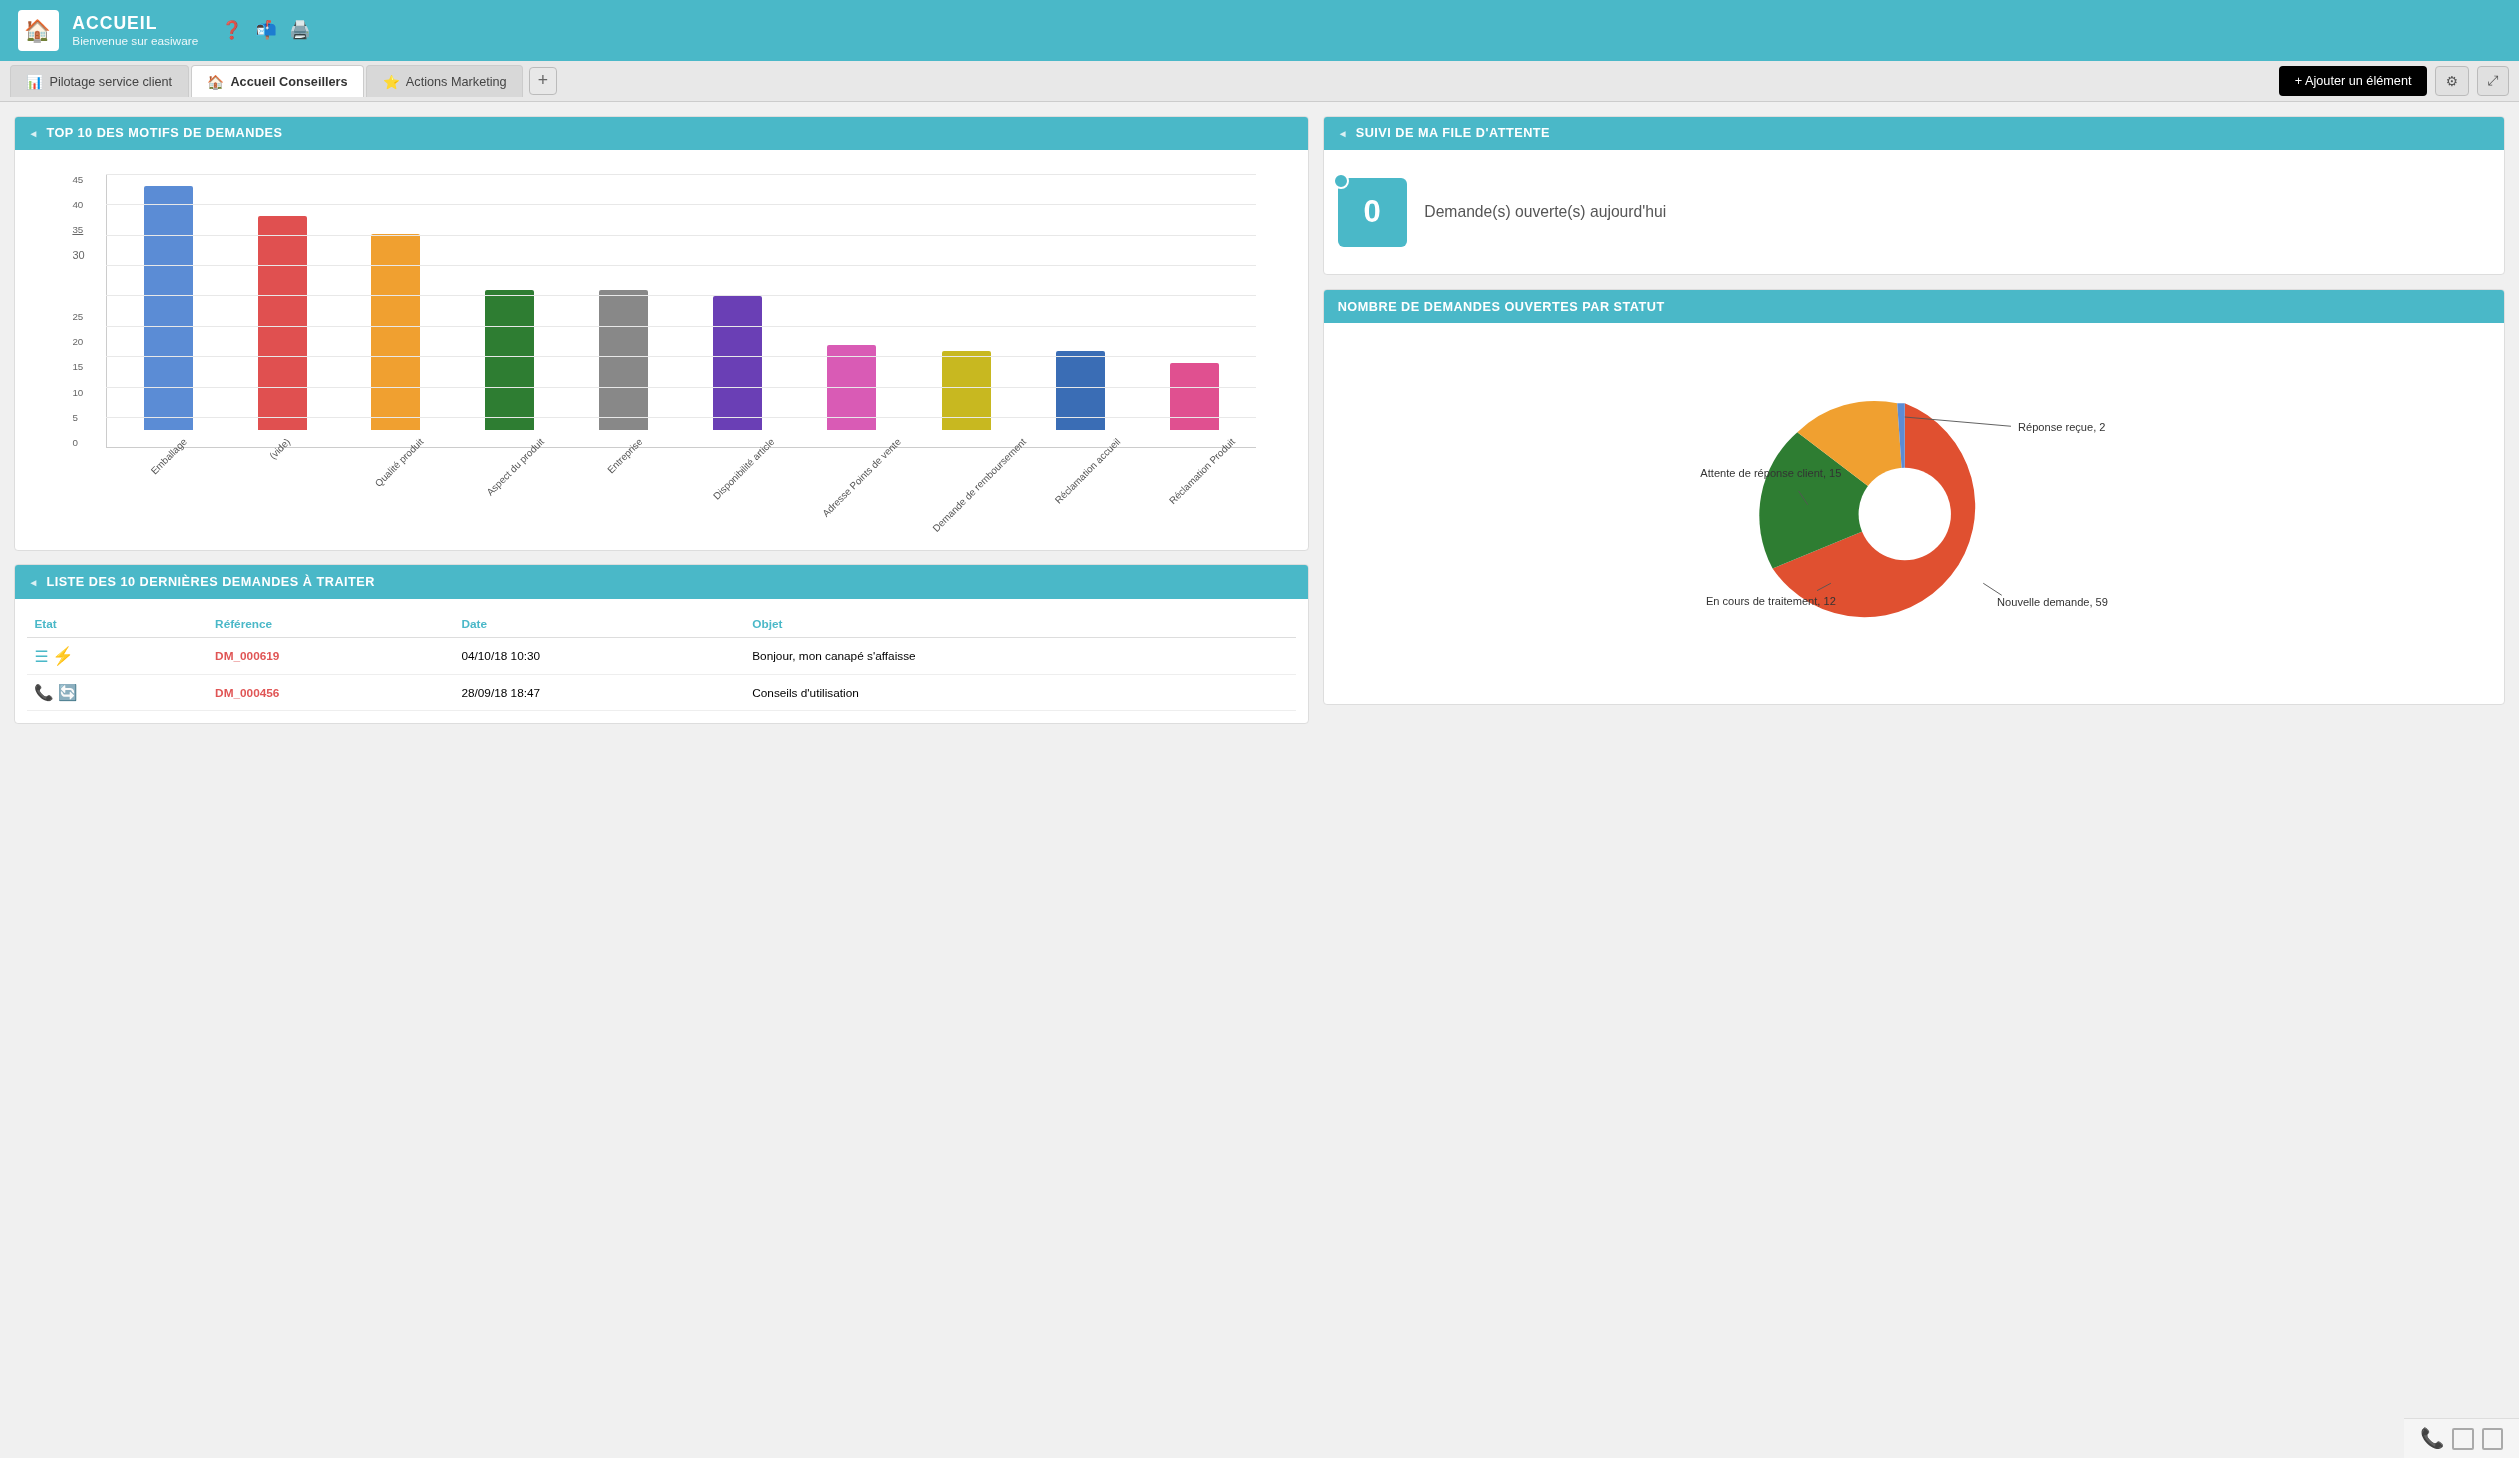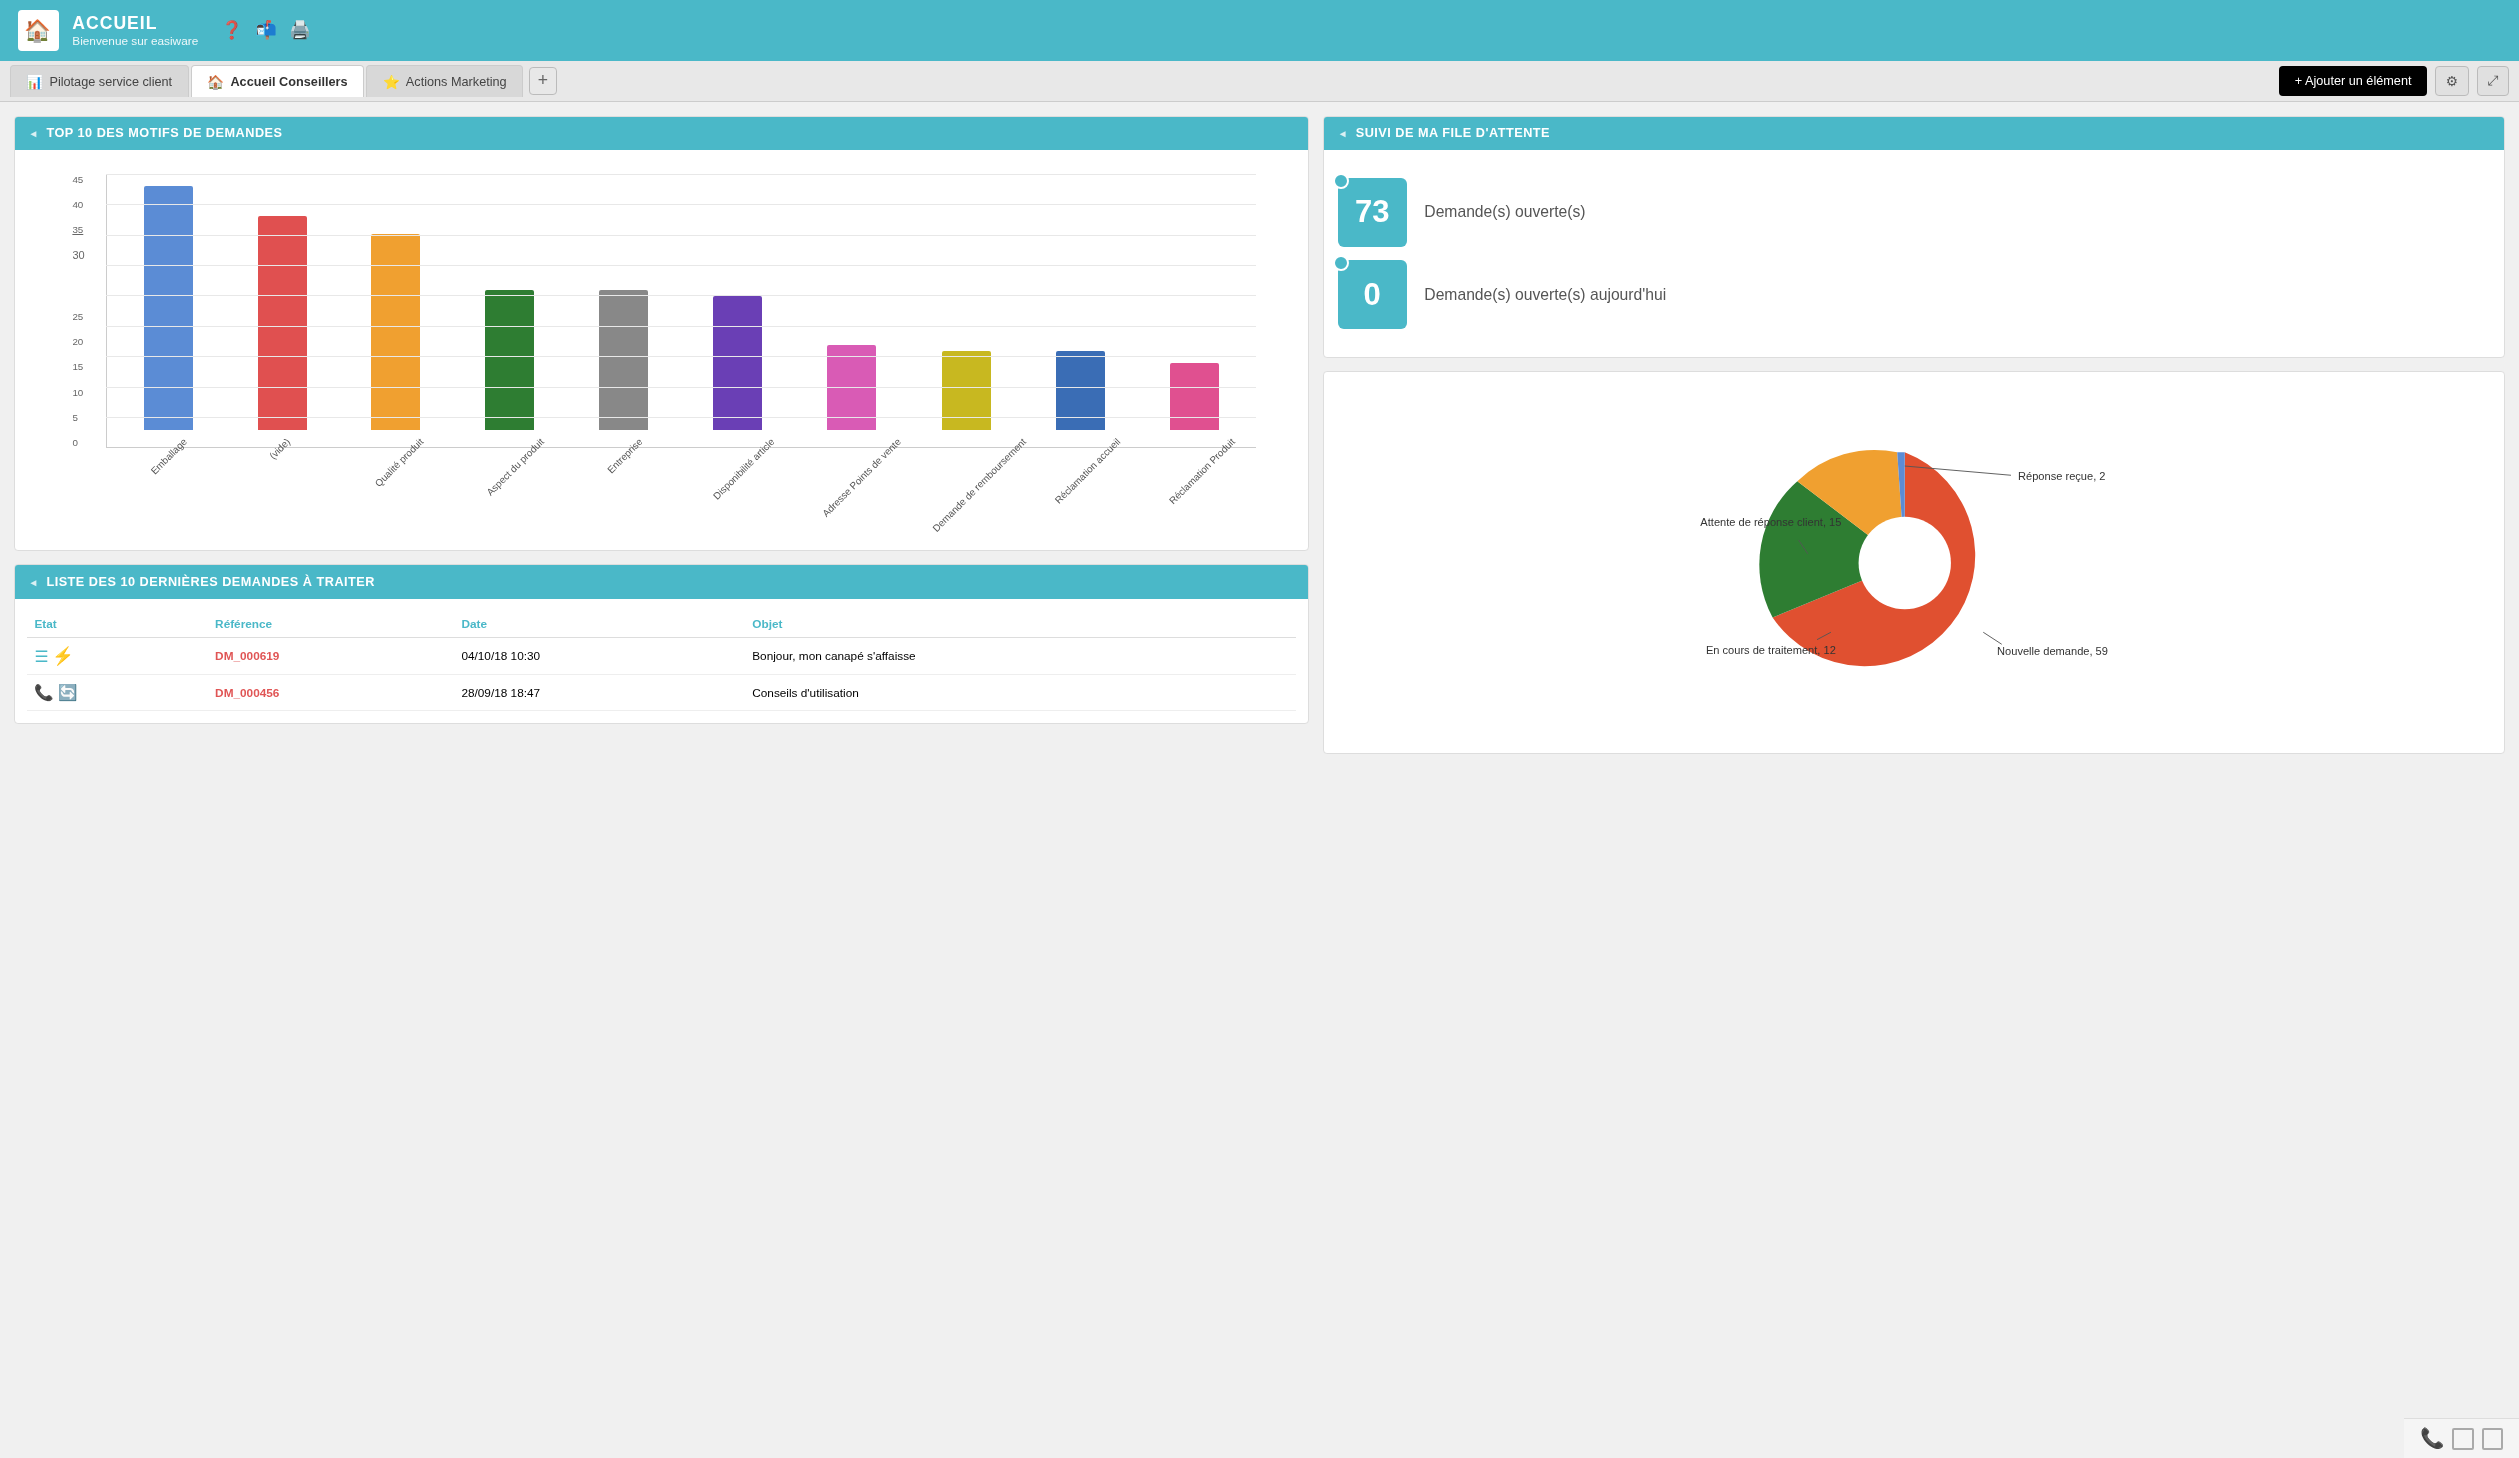--- a/index.html
+++ b/index.html
@@ -382,34 +382,31 @@
   <div class="col-right">
 
     <div class="panel">
       <div class="panel-header">
         <span class="collapse-icon">◄</span>
         <span>SUIVI DE MA FILE D'ATTENTE</span>
       </div>
       <div class="panel-body">
         <div class="suivi-row">
           <div class="suivi-badge">
-            <span>73</span>
-          </div>
-          <span class="suivi-label">Demande(s) ouverte(s)</span>
-        </div>
-        <div class="suivi-row">
-          <div class="suivi-badge">
             <span>0</span>
           </div>
           <span class="suivi-label">Demande(s) ouverte(s) aujourd'hui</span>
         </div>
       </div>
     </div>
 
     <div class="panel">
+      <div class="panel-header">
+        <span>NOMBRE DE DEMANDES OUVERTES PAR STATUT</span>
+      </div>
       <div class="panel-body">
         <div class="pie-container">
           <svg width="412" height="314" class="pie-svg" viewBox="-10 -10 440 340" style="font-size:13px">
 
             <path d="M 200 160 L 200 40 A 120 120 0 1 1 56.9 219.0 Z" fill="#e05030"></path>
 
             <path d="M 200 160 L 56.9 219.0 A 120 120 0 0 1 83.7 71.5 Z" fill="#2e7d32"></path>
 
             <path d="M 200 160 L 83.7 71.5 A 120 120 0 0 1 191.8 40.1 Z" fill="#f0a030"></path>
 

